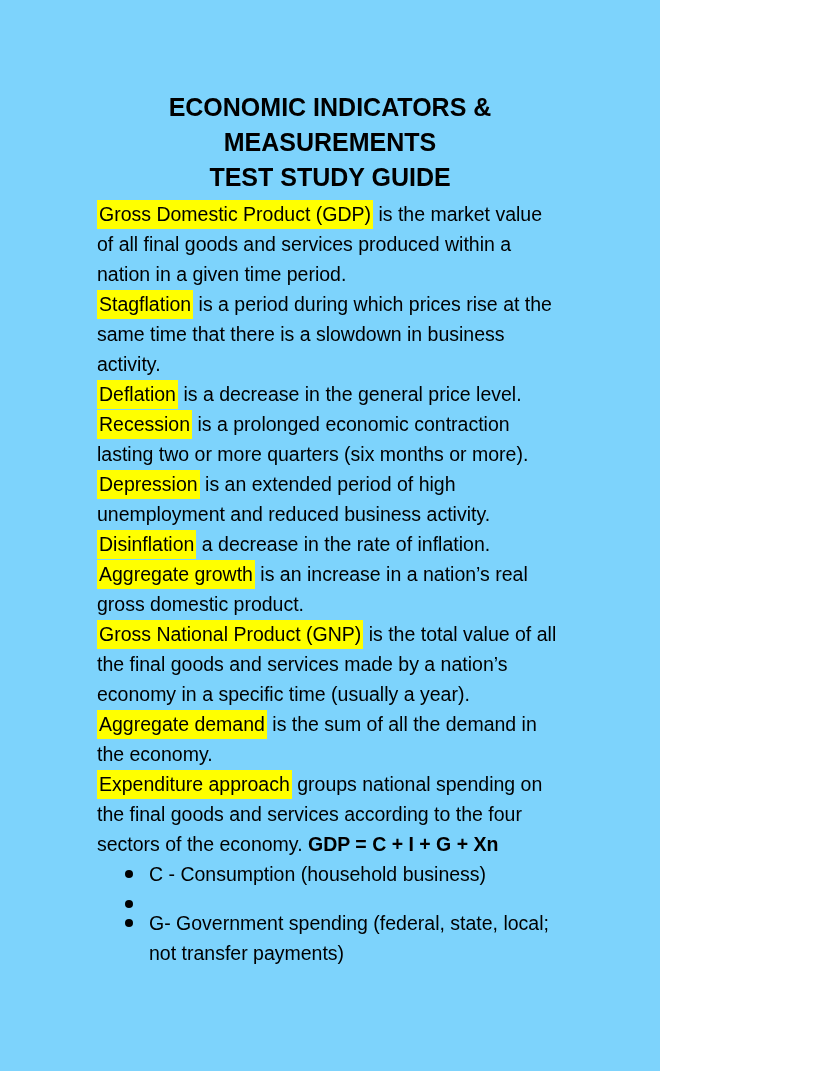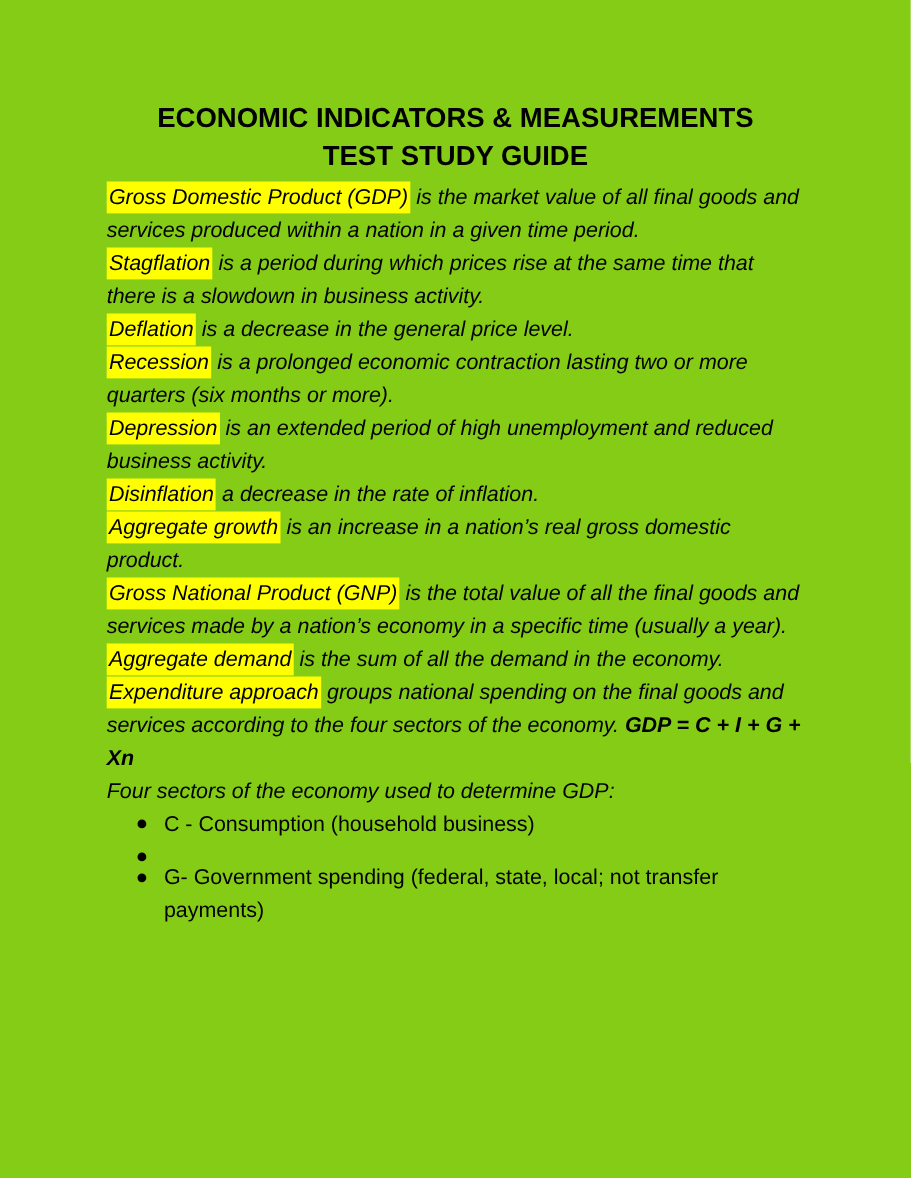--- a/index.html
+++ b/index.html
@@ -5,39 +5,39 @@
   html, body { margin: 0; padding: 0; background: #ffffff; }
   body {
     width: 828px; height: 1071px;
     font-family: "Liberation Sans", sans-serif;
     color: #000000;
     overflow: hidden;
   }
   .page {
     position: relative;
     box-sizing: border-box;
-    width: 828px; height: 1071px;
+    width: 660px; height: 1071px;
     padding: 90px 97px 0 97px;
-    background: #84cc16;
+    background: #7dd3fc;
   }
   .title {
     margin: 0 0 4px 0;
     text-align: center;
     font-size: 25px;
     font-weight: bold;
     line-height: 35px;
     color: #000000;
   }
   .title .title-line { display: block; }
   .body-text {
     font-size: 19.5px;
     line-height: 30px;
     color: #000000;
   }
-  p.line { margin: 0; font-style: italic; }
+  p.line { margin: 0; }
   mark.hl {
     background: #ffff00;
     color: #000000;
     padding: 3px 2px 4px 2px;
   }
   b.formula { font-weight: bold; }
   ul.bullets {
     list-style: none;
     margin: 0;
     padding: 0 0 0 28px;
@@ -69,21 +69,20 @@
         <p class="line"><mark class="hl">Stagflation</mark> is a period during which prices rise at the same time that there is a slowdown in business activity.</p>
         <p class="line"><mark class="hl">Deflation</mark> is a decrease in the general price level.</p>
         <p class="line"><mark class="hl">Recession</mark> is a prolonged economic contraction lasting two or more quarters (six months or more).</p>
         <p class="line"><mark class="hl">Depression</mark> is an extended period of high unemployment and reduced business activity.</p>
         <p class="line"><mark class="hl">Disinflation</mark> a decrease in the rate of inflation.</p>
         <p class="line"><mark class="hl">Aggregate growth</mark> is an increase in a nation’s real gross domestic product.</p>
         <p class="line"><mark class="hl">Gross National Product (GNP)</mark> is the total value of all the final goods and services made by a nation’s economy in a specific time (usually a year).</p>
         <p class="line"><mark class="hl">Aggregate demand</mark> is the sum of all the demand in the economy.</p>
         <p class="line"><mark class="hl">Expenditure approach</mark> groups national spending on the final goods and services according to the four sectors of the economy. <b class="formula">GDP = C + I + G + Xn</b></p>
       </div>
-    <p class="line">Four sectors of the economy used to determine GDP:</p>
     <ul class="bullets" id="bullets">
         <li>
           <span class="dot"></span>
           <span>C - Consumption (household business)</span>
         </li>
         <li>
           <span class="dot"></span>
         </li>
         <li>
           <span class="dot"></span>

